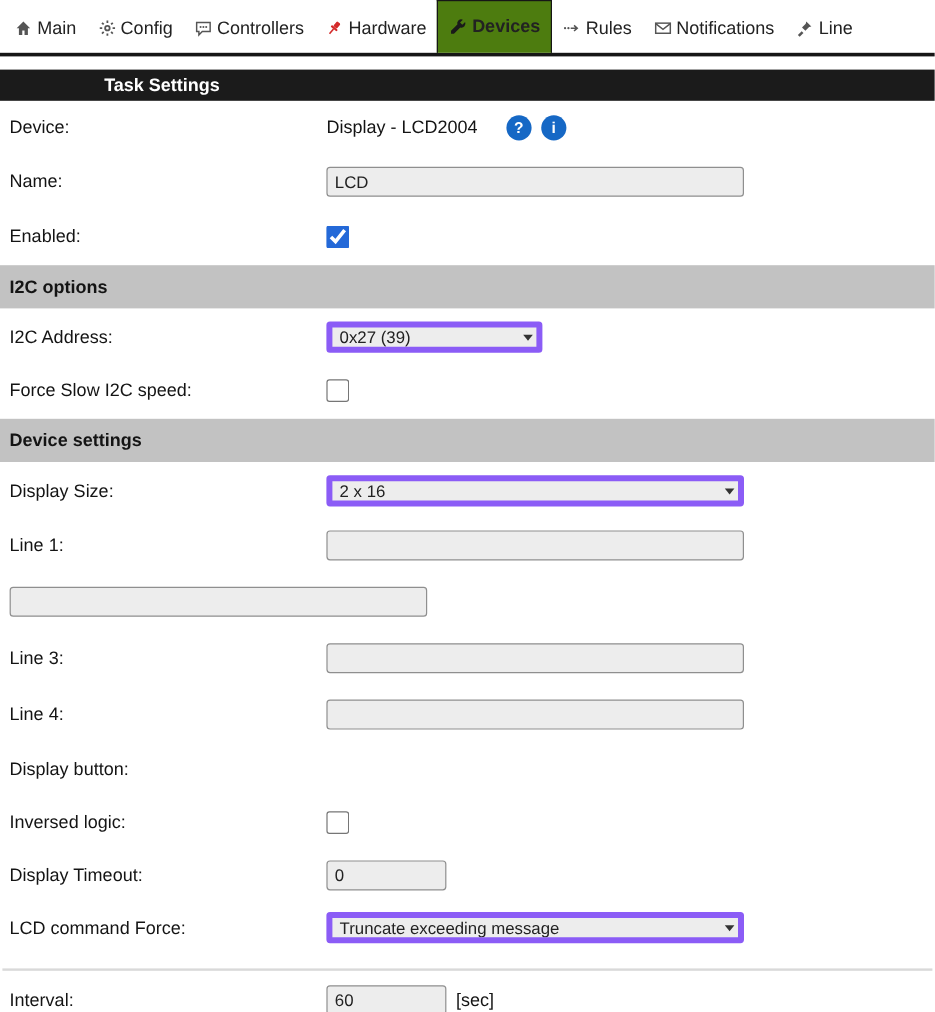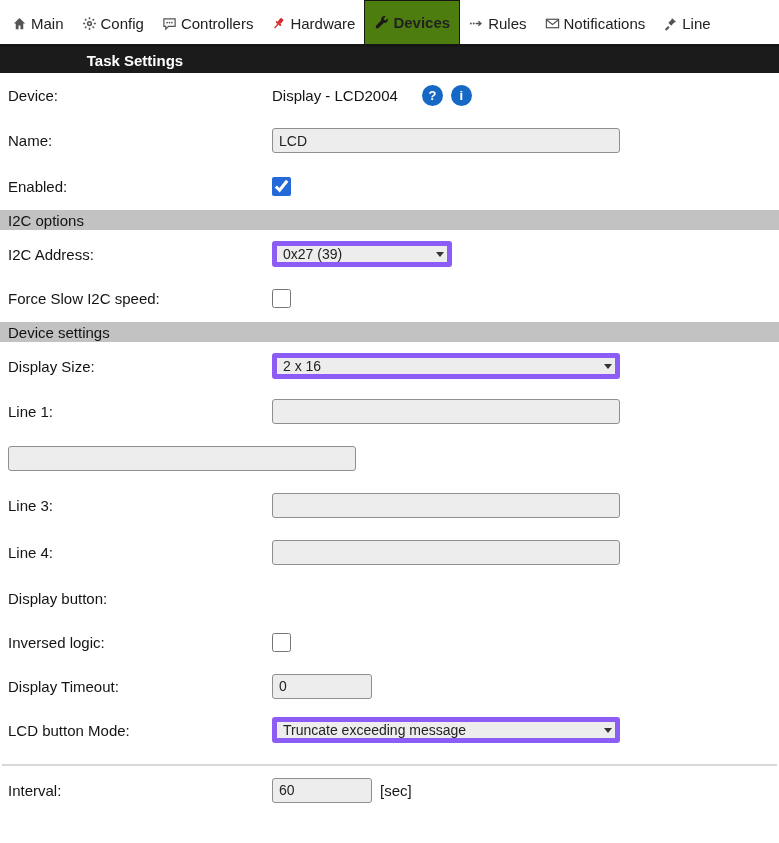--- a/index.html
+++ b/index.html
@@ -4,34 +4,34 @@
 <style>
   *{box-sizing:border-box;margin:0;padding:0}
   html,body{background:#fff}
   body{width:779px;font-family:"Liberation Sans",sans-serif;color:#141414}
   
   .tabbar{display:flex;align-items:flex-end;height:47px;border-bottom:3px solid #161616;padding:0 3px}
   .tab{display:flex;align-items:center;gap:4px;padding:0 9px;height:41px;font-size:15px;color:#222;cursor:pointer;white-space:nowrap}
   .tab.active{border:1px solid #161616;border-bottom:none;height:44px;background:#4d7c0f;font-weight:bold}
   .ticon{display:inline-flex;align-items:center}
   
-  .titlebar{background:#1b1b1b;height:26px;display:flex;align-items:center}
+  .titlebar{margin-top:11px;background:#1b1b1b;height:26px;display:flex;align-items:center}
   .titletext{color:#fff;font-weight:bold;font-size:15px;width:270px;text-align:center}
   
   .row{display:flex;align-items:center;min-height:44px;padding-left:8px}
   .row.tall{min-height:47px}
   .lbl{width:264px;flex:none;font-size:15px}
   .ctrl{display:flex;align-items:center;gap:8px}
   input[type=text]{background:#ededed;border:1px solid #8f8f8f;border-radius:3px;height:25px;font-size:14px;padding:0 6px;font-family:inherit;color:#222}
   .w350{width:348px}.w180{width:180px}.w100{width:100px}
   .selwrap{position:relative;display:inline-block}
   select{appearance:none;-webkit-appearance:none;width:100%;background:#ededed;border:5px solid #8b5cf6;border-radius:3px;height:26px;font-size:14px;padding:0 22px 0 6px;font-family:inherit;color:#222}
   .selarrow{position:absolute;right:8px;top:50%;margin-top:-2px;width:0;height:0;border-left:4px solid transparent;border-right:4px solid transparent;border-top:5px solid #333;pointer-events:none}
   input[type=checkbox]{width:19px;height:19px;accent-color:#2469d8}
-  .section{background:#c2c2c2;height:20px;display:flex;align-items:center;padding:0 8px;font-weight:normal;font-size:15px;margin:2px 0}
+  .section{background:#c2c2c2;height:36px;display:flex;align-items:center;padding:0 8px;font-weight:bold;font-size:15px;margin:2px 0}
   .help-circle{width:21px;height:21px;border-radius:50%;background:#1668c5;color:#fff;font-size:13px;font-weight:bold;display:inline-flex;align-items:center;justify-content:center;cursor:pointer;flex:none}
   .devval{font-size:15px;margin-right:16px}
   hr.divider{border:none;border-top:2px solid #d9d9d9;margin:12px 2px 2px}
   .unit{font-size:15px}
 </style>
 </head>
 <body>
 
 <nav class="tabbar">
   <div class="tab">
@@ -213,21 +213,21 @@
 </div>
 
 <div class="row">
   <div class="lbl">Display Timeout:</div>
   <div class="ctrl">
     <input type="text" class="w100" value="0" style="">
   </div>
 </div>
 
 <div class="row">
-  <div class="lbl">LCD button Mode:</div>
+  <div class="lbl">LCD command Force:</div>
   <div class="ctrl">
     <span class="selwrap w350">
       <select><option>Truncate exceeding message</option></select>
       <span class="selarrow"></span>
     </span>
   </div>
 </div>
 
 <hr class="divider">
 

